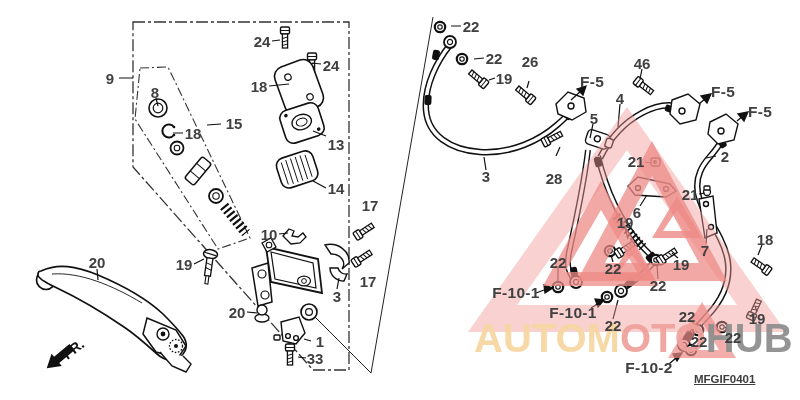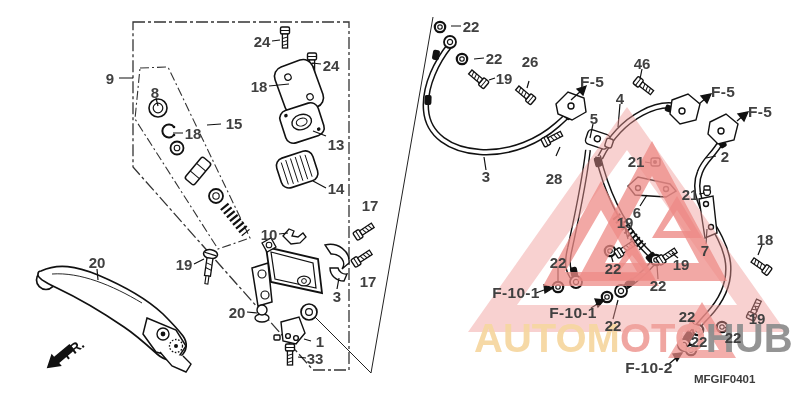--- a/index.html
+++ b/index.html
@@ -5,21 +5,21 @@
   html,body{margin:0;padding:0;background:#fff;}
   #stage{position:relative;width:800px;height:400px;background:#fff;overflow:hidden;
          font-family:"Liberation Sans",sans-serif;}
   #lineart{position:absolute;left:0;top:0;}
   .callout{position:absolute;transform:translate(-50%,-50%);
            font:bold 15px "Liberation Sans",sans-serif;color:#404040;white-space:nowrap;}
   .ref{font-size:15.5px;letter-spacing:.3px;}
   .wm{position:absolute;left:474px;top:316px;font:bold 40px "Liberation Sans",sans-serif;
       white-space:nowrap;opacity:.95;z-index:6;}
   .code{position:absolute;left:694px;top:373px;font:bold 11.5px "Liberation Sans",sans-serif;
-        color:#3c3c3c;z-index:7;}
+        color:#3c3c3c;z-index:7;text-decoration:underline;}
   .fr{position:absolute;left:62px;top:341px;font:bold 14px "Liberation Sans",sans-serif;
       color:#111;transform:rotate(-38deg);z-index:7;}
   .layer{position:absolute;left:0;top:0;width:800px;height:400px;}
   #callout-layer{z-index:8;}
 </style>
 </head>
 <body>
 
 <div id="stage">
 

